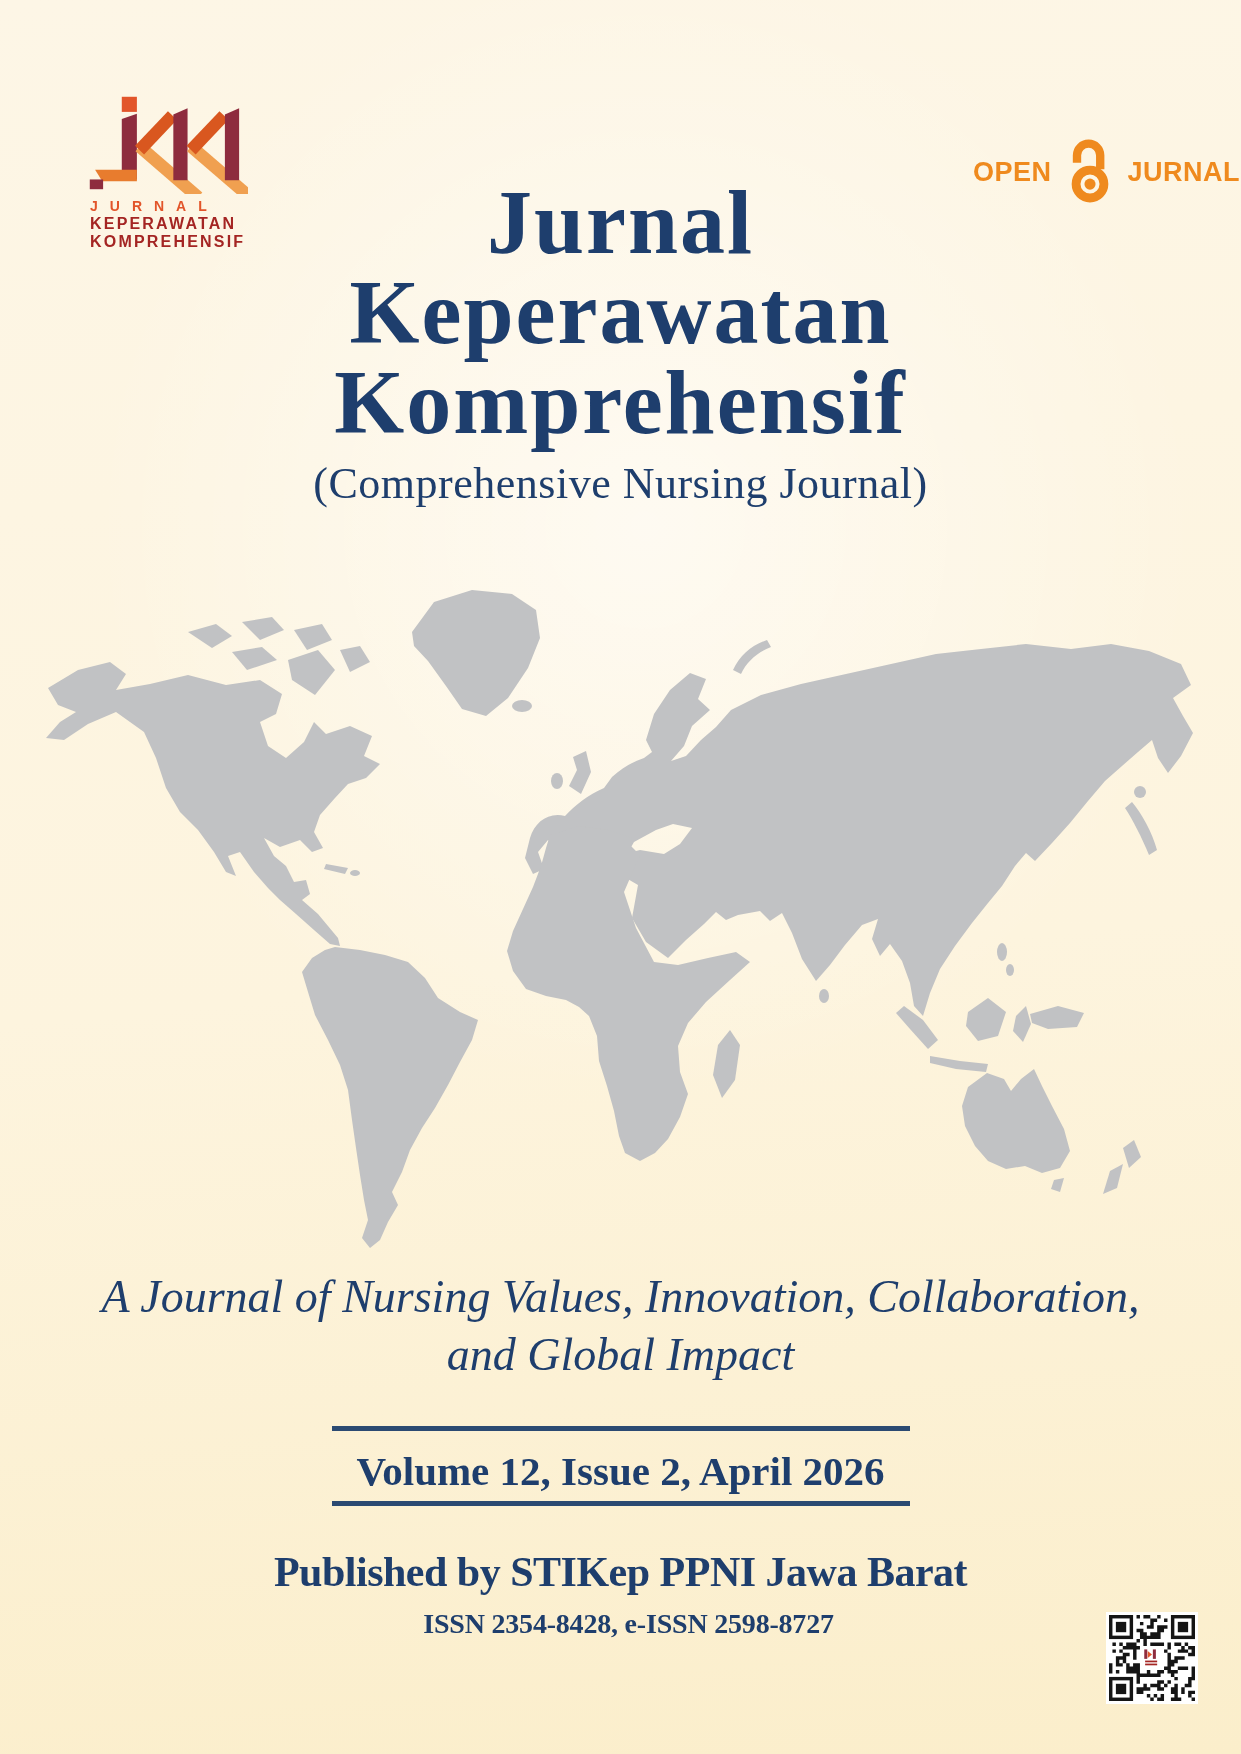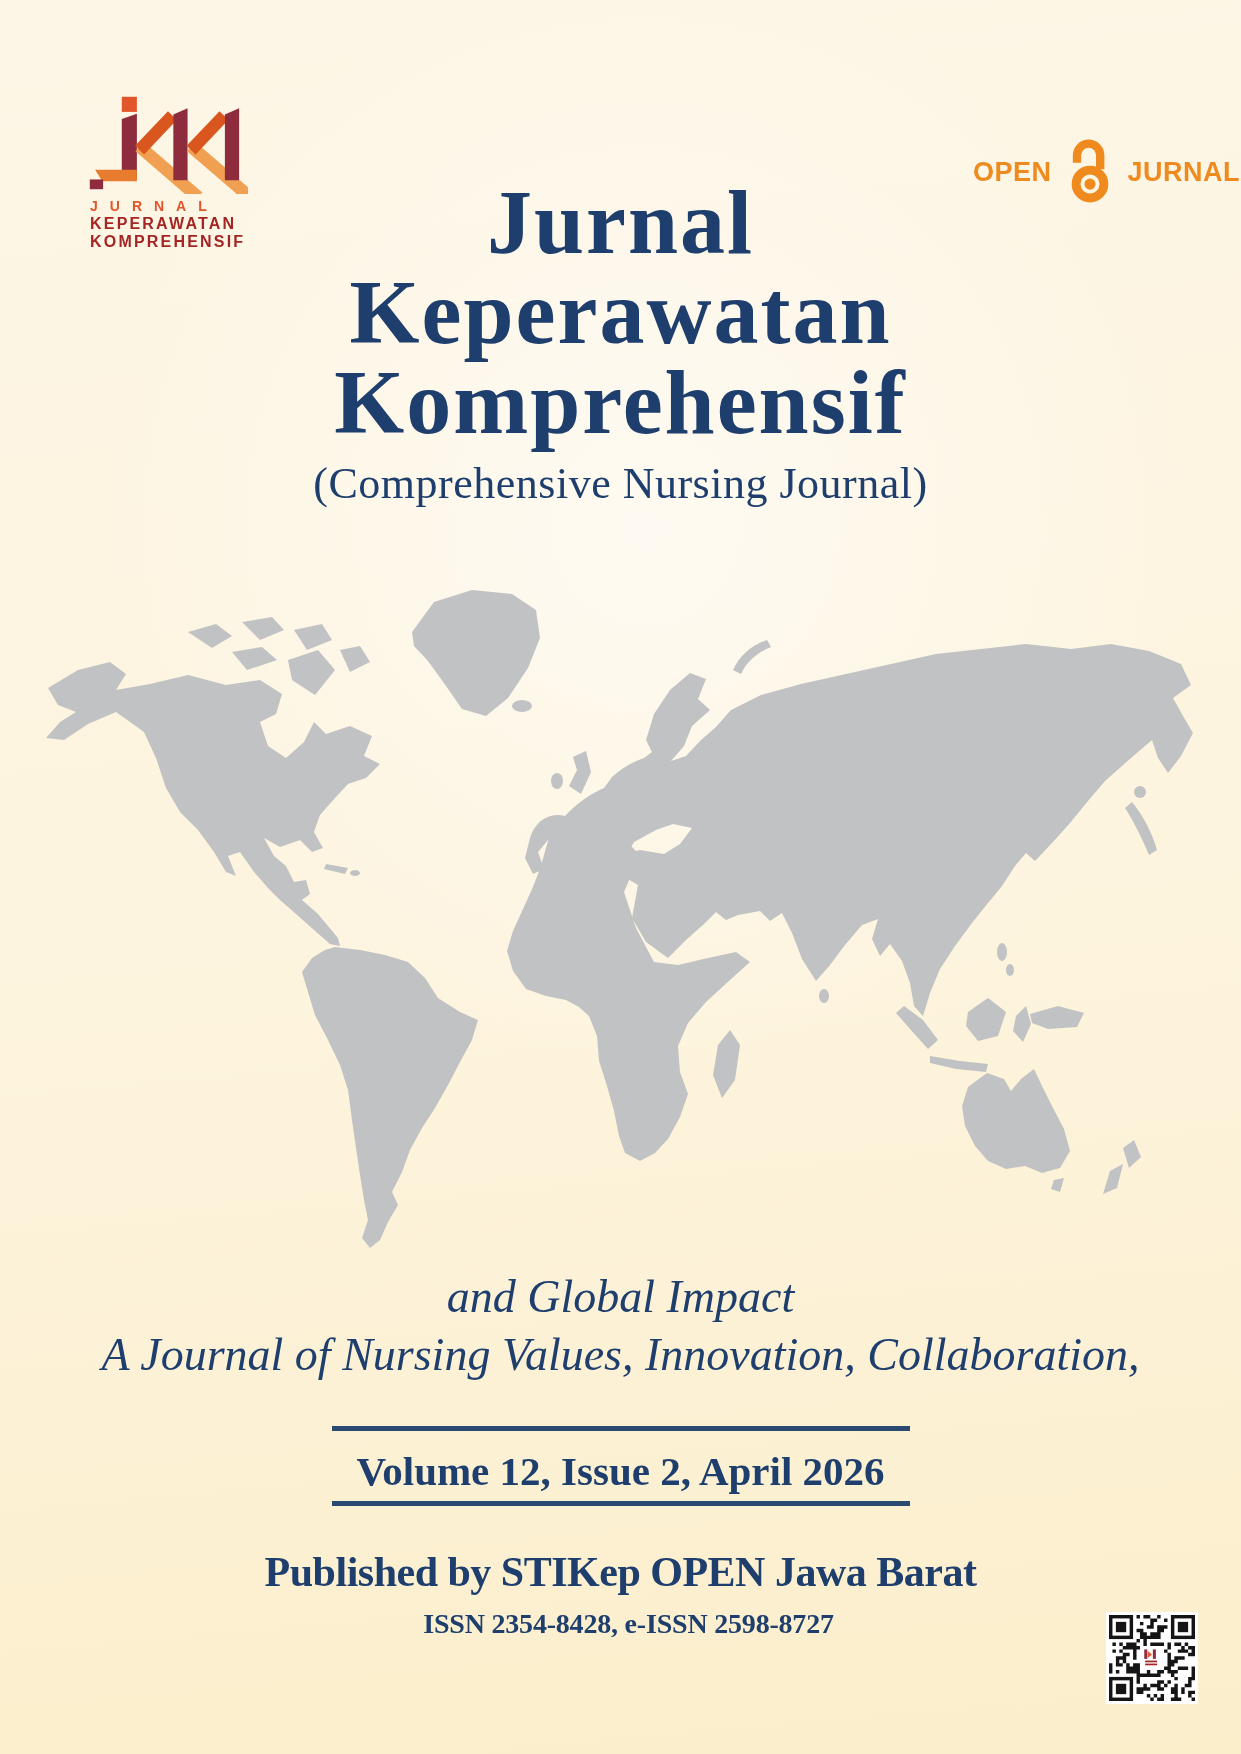--- a/index.html
+++ b/index.html
@@ -156,31 +156,31 @@
 
         <path d="M938,587 L957,573 L974,579 L981,591 L991,579 L1004,569 L1012,586 L1022,606 L1034,629 L1040,651 L1030,668 L1012,673 L995,666 L976,669 L958,661 L945,646 L935,626 L932,606 Z"></path>
         <polygon points="1024,680 1034,678 1030,692 1021,689"></polygon>
         <polygon points="1093,648 1104,640 1111,657 1099,668"></polygon>
         <polygon points="1080,671 1093,664 1087,688 1073,694"></polygon>
       </g>
     </svg>
   </div>
 
   <div class="tagline">
+    <div>A Journal of Nursing Values, Innovation, Collaboration,</div>
     <div>and Global Impact</div>
-    <div>A Journal of Nursing Values, Innovation, Collaboration,</div>
   </div>
 
   <div class="issue-block">
     <div class="rule"></div>
     <div class="issue-text">Volume 12, Issue 2, April 2026</div>
     <div class="rule"></div>
   </div>
 
-  <div class="publisher">Published by STIKep OPEN Jawa Barat</div>
+  <div class="publisher">Published by STIKep PPNI Jawa Barat</div>
   <div class="issn">ISSN 2354-8428, e-ISSN 2598-8727</div>
 
   <div class="qr">
     <svg viewBox="0 0 100 100" aria-hidden="true">
       <rect x="0" y="0" width="100" height="100" fill="#ffffff"></rect>
 
       <g>
         <rect x="0" y="0" width="28" height="28" fill="#151515"></rect>
         <rect x="4" y="4" width="20" height="20" fill="#ffffff"></rect>
         <rect x="8" y="8" width="12" height="12" fill="#151515"></rect>

